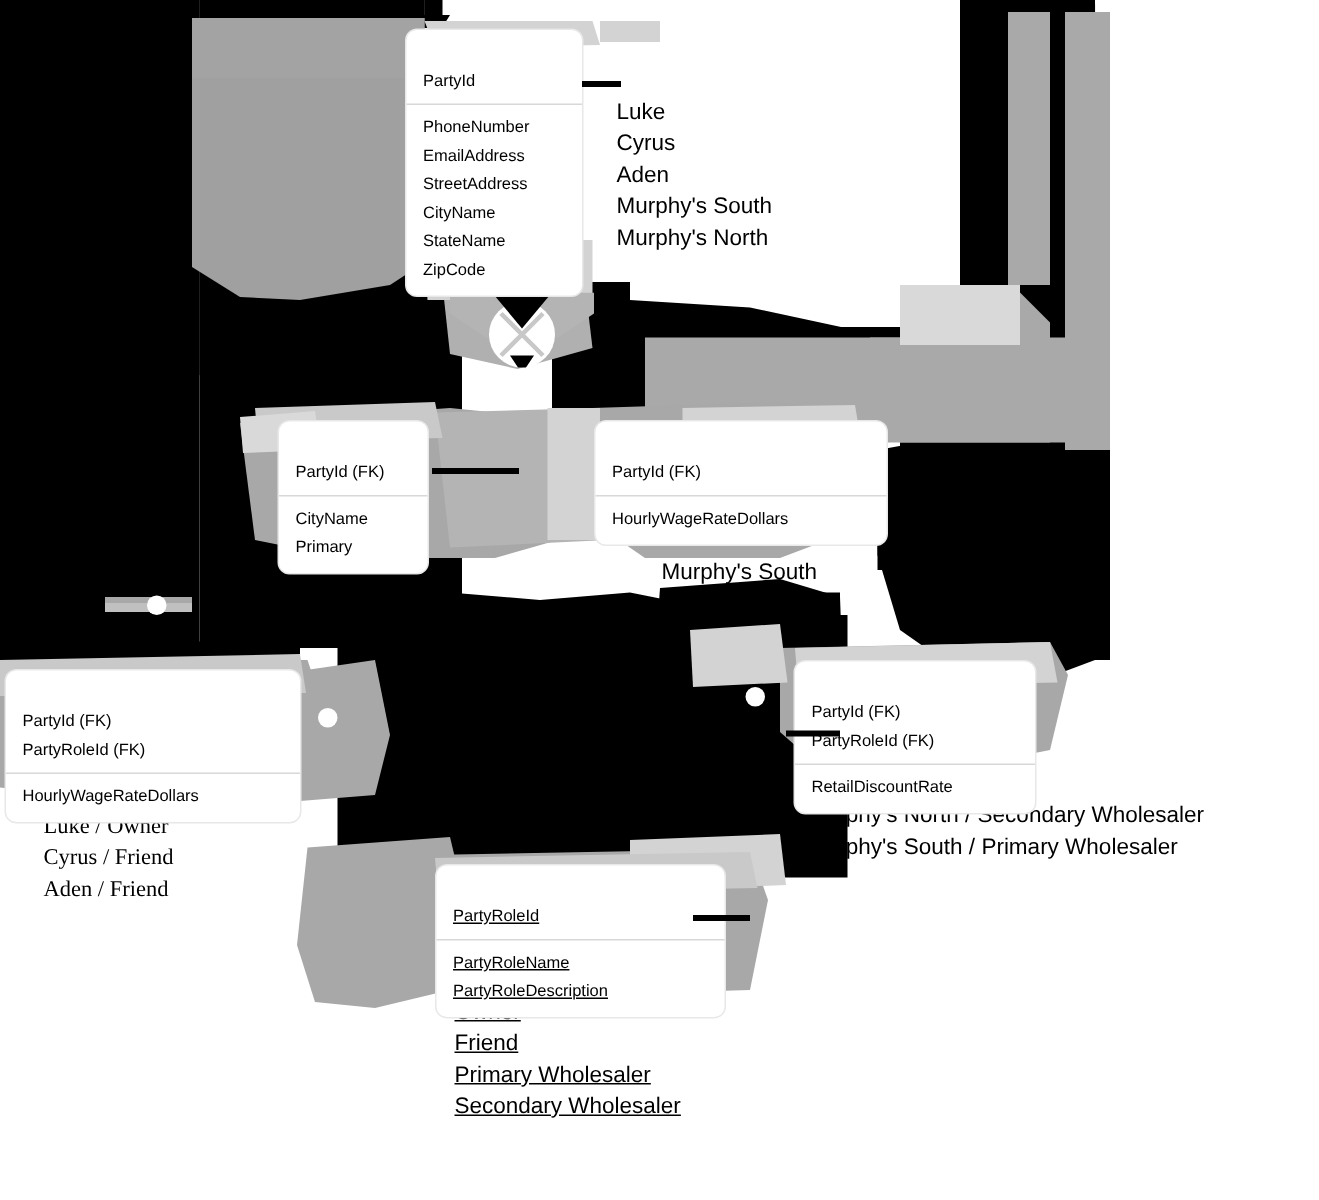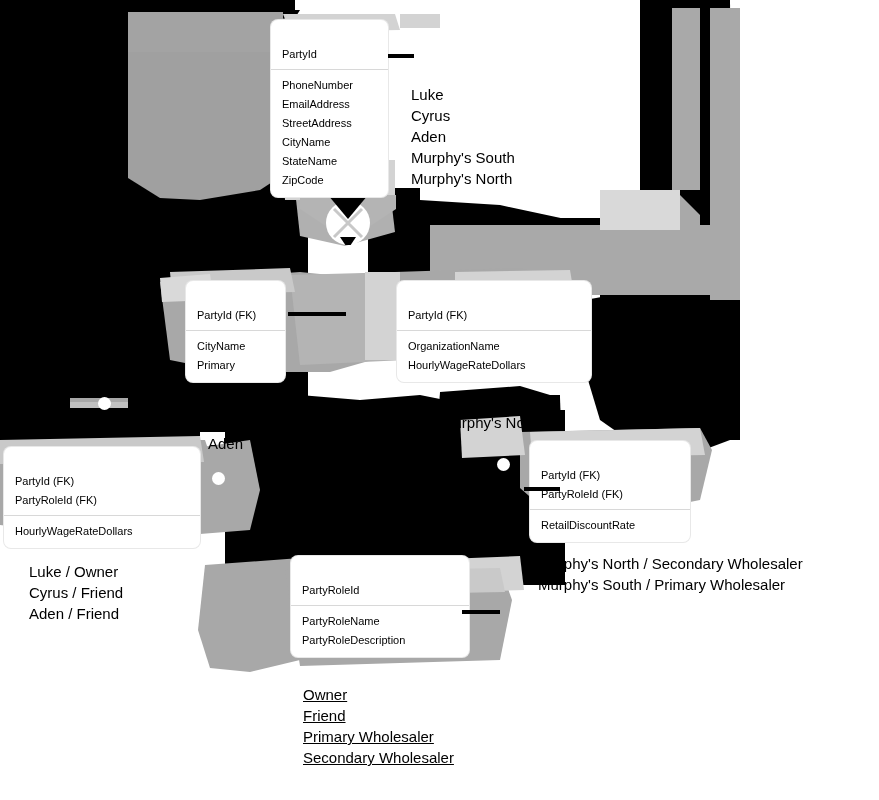--- a/index.html
+++ b/index.html
@@ -58,21 +58,20 @@
     font-size: 11px;
     line-height: 19px;
     white-space: nowrap;
     color: #000;
   }
 
   
   .samples {
     position: absolute;
     z-index: 28;
-    margin-top: 20px;
   }
   .samples .row {
     font-size: 15px;
     line-height: 21px;
     white-space: nowrap;
     color: #000;
   }
 
   
   .tick {
@@ -226,61 +225,60 @@
     <div class="row">Cyrus</div>
     <div class="row">Aden</div>
   </div>
 
   <div class="entity" style="left:397px;top:281px;width:194px;">
     <span class="ent-title">Organization</span>
     <div class="pk-block">
       <div class="row">PartyId (FK)</div>
     </div>
     <div class="attr-block">
-      <div class="row">OrganizationName</div>
       <div class="row">HourlyWageRateDollars</div>
     </div>
   </div>
   <div class="samples" style="left:441px;top:371px;">
     <div class="row">Murphy's South</div>
     <div class="row">Murphy's North</div>
   </div>
 
   <div class="entity" style="left:4px;top:447px;width:196px;">
     <span class="ent-title">PersonPartyRole</span>
     <div class="pk-block">
       <div class="row">PartyId (FK)</div>
       <div class="row">PartyRoleId (FK)</div>
     </div>
     <div class="attr-block">
       <div class="row">HourlyWageRateDollars</div>
     </div>
   </div>
-  <div class="samples" style="left:29px;top:541px;">
+  <div class="samples" style="left:29px;top:541px;font-family:Liberation Serif, serif;">
     <div class="row">Luke / Owner</div>
     <div class="row">Cyrus / Friend</div>
     <div class="row">Aden / Friend</div>
   </div>
 
   <div class="entity" style="left:530px;top:441px;width:160px;">
     <span class="ent-title">OrganizationPartyRole</span>
     <div class="pk-block">
       <div class="row">PartyId (FK)</div>
       <div class="row">PartyRoleId (FK)</div>
     </div>
     <div class="attr-block">
       <div class="row">RetailDiscountRate</div>
     </div>
   </div>
   <div class="samples" style="left:538px;top:533px;">
     <div class="row">Murphy's North / Secondary Wholesaler</div>
     <div class="row">Murphy's South / Primary Wholesaler</div>
   </div>
 
-  <div class="entity" style="left:291px;top:556px;width:178px;">
+  <div class="entity" style="left:291px;top:577px;width:192px;text-decoration:underline;">
     <span class="ent-title">PartyRole</span>
     <div class="pk-block">
       <div class="row">PartyRoleId</div>
     </div>
     <div class="attr-block">
       <div class="row">PartyRoleName</div>
       <div class="row">PartyRoleDescription</div>
     </div>
   </div>
   <div class="samples" style="left:303px;top:664px;text-decoration:underline;">

